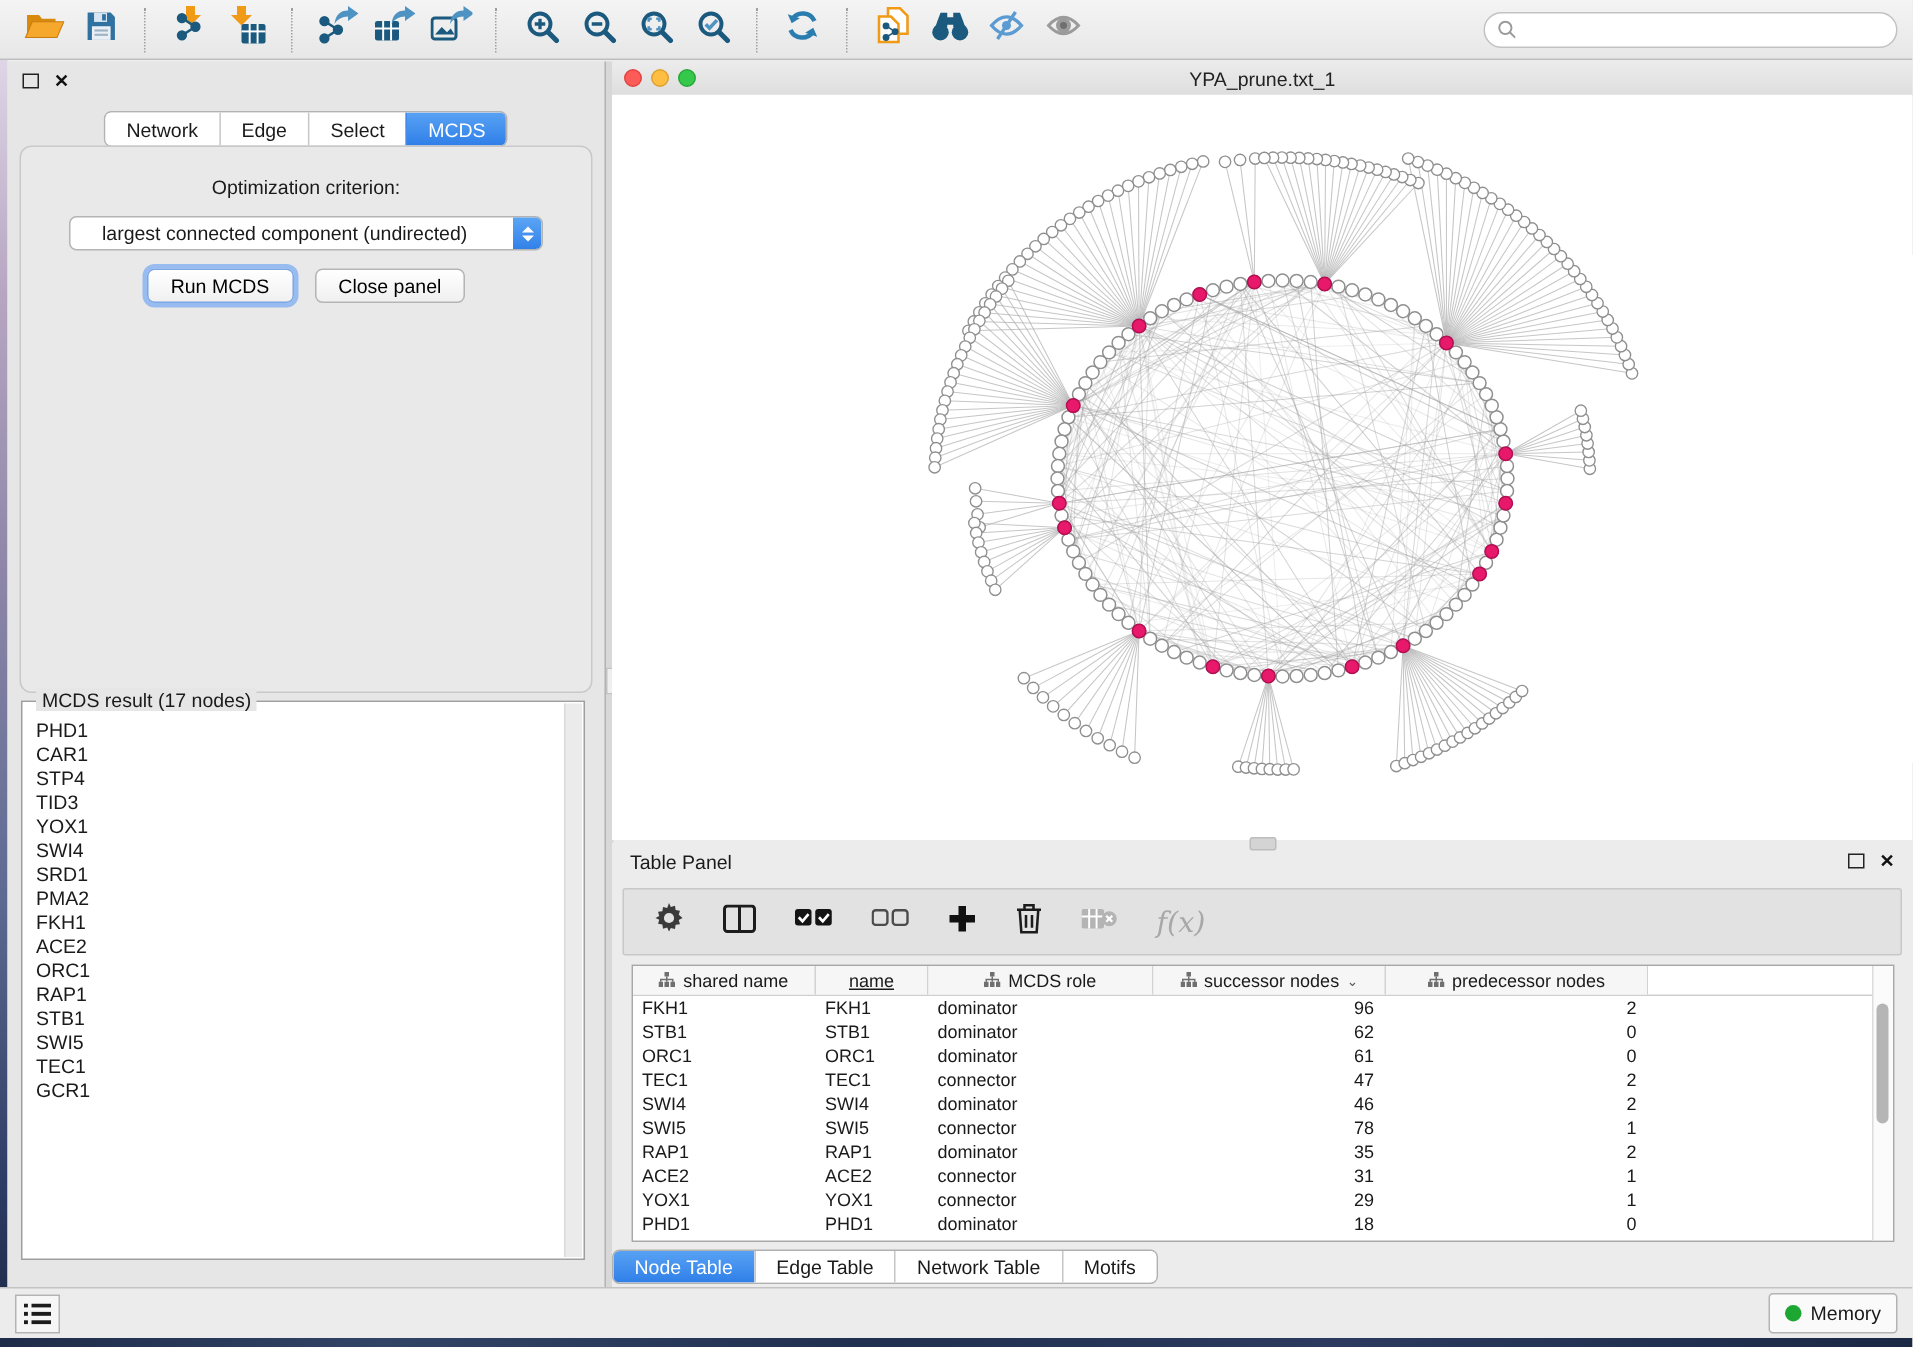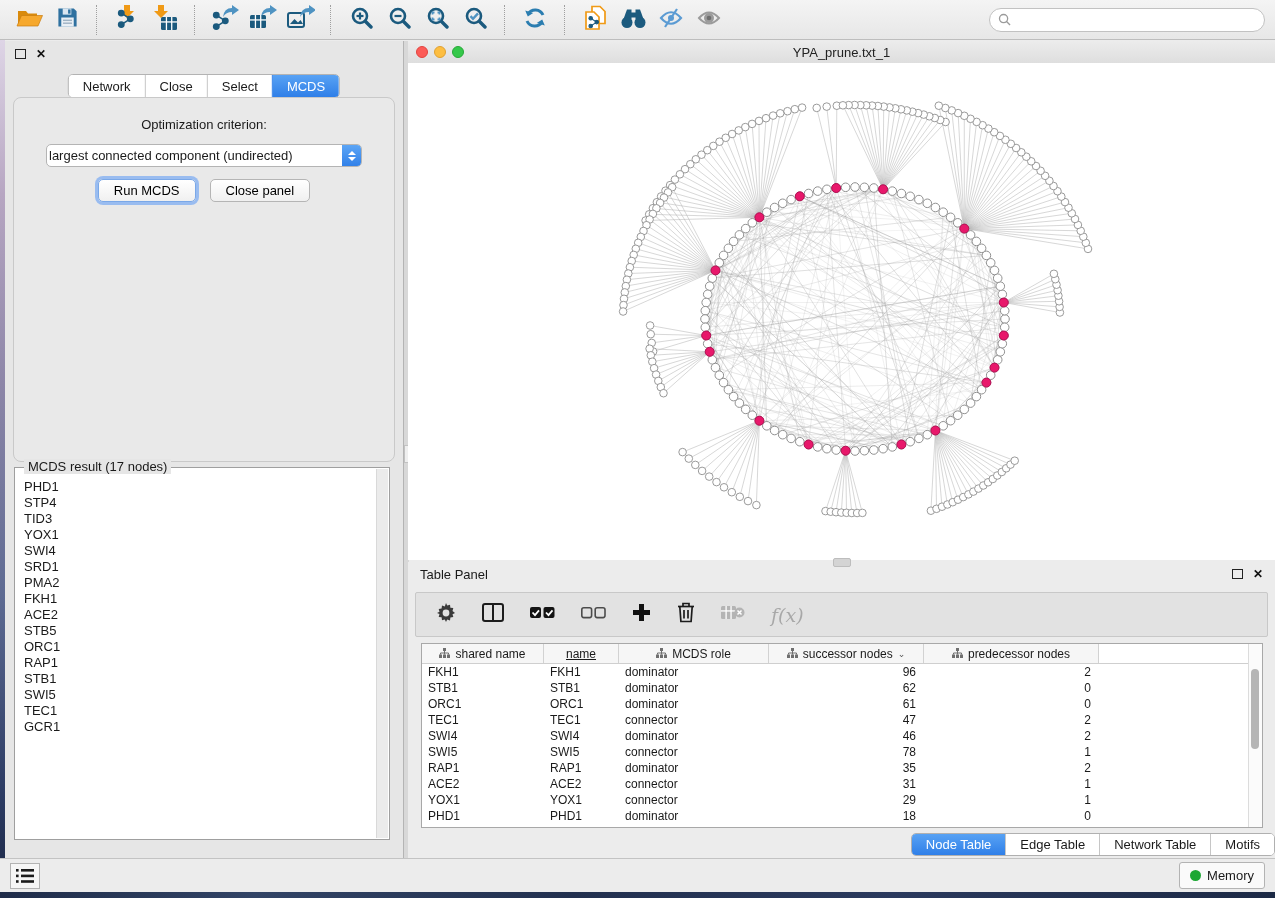--- a/index.html
+++ b/index.html
@@ -30,21 +30,21 @@
     border:1px solid #b3b3b3;border-radius:5px;overflow:hidden;background:#fff;height:22px;justify-content:space-between;}
   .seg-tab{font-size:13px;display:flex;align-items:center;justify-content:center;
     padding:0 14px;border-left:1px solid #c6c6c6;background:#fff;white-space:nowrap;}
   .seg-tab:first-child{border-left:none;}
   .seg-tab.sel{background:linear-gradient(#58a2f4,#2f7fe8);color:#fff;border-left-color:#2f7fe8;}
   .cp-pane{position:absolute;left:8px;right:8px;top:56px;height:363px;background:#e9e9e9;
     border:1px solid #c9c9c9;border-radius:8px;}
   .opt-label{text-align:center;font-size:13px;margin-top:19px;}
   .opt-select{width:316px;height:23px;margin:12px auto 0;background:#fff;border:1px solid #b4b4b4;
     border-radius:5px;display:flex;align-items:center;box-sizing:border-box;overflow:hidden;}
-  .opt-select .val{flex:1;font-size:13px;padding-left:2px;white-space:nowrap;}
+  .opt-select .val{flex:1;font-size:13px;padding-left:21px;white-space:nowrap;}
   .stepper{width:19px;height:23px;background:linear-gradient(#5ea7f6,#2f7fe8);display:flex;
     flex-direction:column;align-items:center;justify-content:center;gap:2px;border-radius:0 4px 4px 0;}
   .stepper i{display:block;width:0;height:0;border-left:4px solid transparent;border-right:4px solid transparent;}
   .stepper .up{border-bottom:4px solid #fff;}
   .stepper .dn{border-top:4px solid #fff;}
   .btn-row{display:flex;justify-content:center;gap:14px;margin-top:12px;}
   .mac-btn{height:23px;padding:0 15px;font-size:13px;background:linear-gradient(#ffffff,#f0f0f0);
     border:1px solid #b5b5b5;border-radius:5px;display:flex;align-items:center;}
   .mac-btn.focused{box-shadow:0 0 0 3px rgba(110,165,245,.65);border-color:#7aa8e8;}
   .result-box{position:absolute;left:9px;right:13px;top:426px;height:371px;background:#fff;
@@ -84,21 +84,21 @@
     border:1px solid #a8a8a8;overflow:hidden;}
   .thead{display:flex;height:19px;border-bottom:1px solid #cfcfcf;font-size:12px;}
   .th{display:flex;align-items:center;justify-content:center;gap:5px;background:#f6f6f6;
     border-right:1px solid #d2d2d2;box-sizing:border-box;height:19px;}
   .sortv{font-size:9px;color:#555;}
   .trow{display:flex;height:16px;font-size:12px;}
   .td{box-sizing:border-box;padding:1px 8px 0 6px;white-space:nowrap;overflow:hidden;}
   .td.num{text-align:right;}
   .tp-scroll{position:absolute;right:0;top:0;bottom:0;width:13px;background:#fbfbfb;border-left:1px solid #dcdcdc;}
   .tp-thumb{position:absolute;left:2px;width:8px;top:25px;height:80px;background:#b5b5b5;border-radius:4px;}
-  .tp-tabs{position:absolute;left:0;right:0;top:271px;display:flex;justify-content:flex-end;padding-left:36px;}
+  .tp-tabs{position:absolute;left:0;right:0;top:271px;display:flex;justify-content:flex-start;}
   .tp-tabs .group{display:flex;border:1px solid #b0b0b0;border-radius:5px;overflow:hidden;background:#fff;height:21px;}
   
   .status-bar{position:absolute;left:0;right:0;bottom:6px;height:34px;background:#ececec;
     border-top:1px solid #c3c3c3;display:flex;align-items:center;padding:0 10px;box-sizing:border-box;}
   .list-btn{width:28px;height:24px;border:1px solid #b3b3b3;background:#f6f6f6;display:flex;
     align-items:center;justify-content:center;}
   .memory-btn{margin-left:auto;height:25px;border:1px solid #b3b3b3;background:#fafafa;border-radius:3px;
     display:flex;align-items:center;gap:6px;padding:0 10px;font-size:13px;}
   .mem-dot{width:11px;height:11px;border-radius:50%;background:#1ca733;}
 </style>
@@ -291,21 +291,21 @@
 <div class="left-strip"></div>
 <div class="bottom-strip"></div>
 
 <div class="control-panel">
   <div class="cp-header">
     <span class="win-float"></span>
     <span class="win-close">✕</span>
   </div>
   <div class="cp-tabs" id="cp-tabs">
       <span class="seg-tab">Network</span>
-      <span class="seg-tab">Close</span>
+      <span class="seg-tab">Edge</span>
       <span class="seg-tab">Select</span>
       <span class="seg-tab sel">MCDS</span>
     </div>
   <div class="cp-pane">
     <div class="opt-label">Optimization criterion:</div>
     <div class="opt-select">
       <span class="val">largest connected component (undirected)</span>
       <span class="stepper">
           <i class="up"></i>
           <i class="dn"></i>
@@ -313,29 +313,29 @@
     </div>
     <div class="btn-row">
       <button class="mac-btn focused">Run MCDS</button>
       <button class="mac-btn">Close panel</button>
     </div>
   </div>
   <div class="result-box">
     <span class="result-legend">MCDS result (17 nodes)</span>
     <div class="result-list" id="result-list">
         <div class="result-item">PHD1</div>
+        <div class="result-item">CAR1</div>
         <div class="result-item">STP4</div>
         <div class="result-item">TID3</div>
         <div class="result-item">YOX1</div>
         <div class="result-item">SWI4</div>
         <div class="result-item">SRD1</div>
         <div class="result-item">PMA2</div>
         <div class="result-item">FKH1</div>
         <div class="result-item">ACE2</div>
-        <div class="result-item">STB5</div>
         <div class="result-item">ORC1</div>
         <div class="result-item">RAP1</div>
         <div class="result-item">STB1</div>
         <div class="result-item">SWI5</div>
         <div class="result-item">TEC1</div>
         <div class="result-item">GCR1</div>
       </div>
     <div class="result-scroll"></div>
   </div>
 </div>

